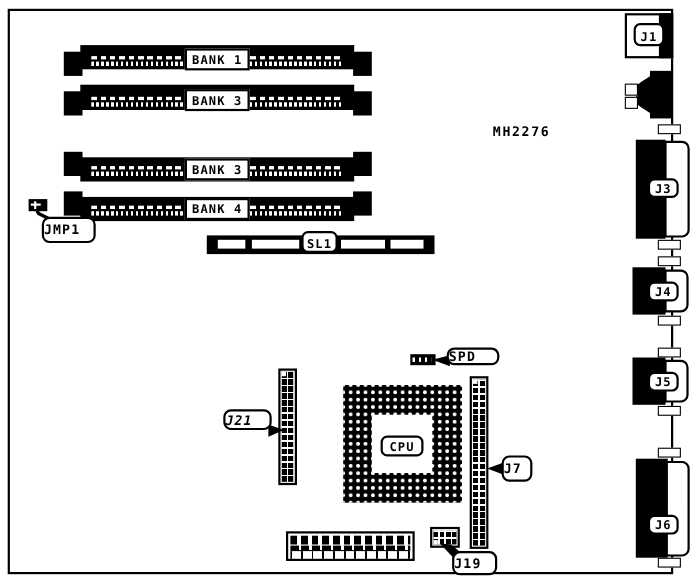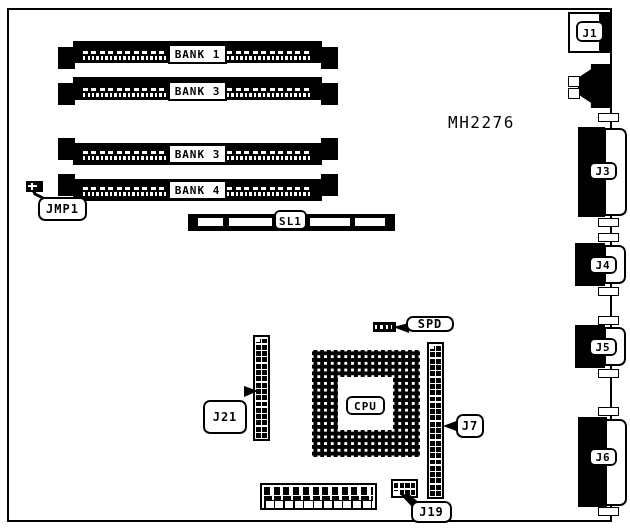--- a/index.html
+++ b/index.html
@@ -10,21 +10,21 @@
   
   .board{border:2px solid #000;background:transparent;}
   
   .bankbar{background:#000;}
   .dashA{background-image:repeating-linear-gradient(90deg,#fff 0 5px,rgba(0,0,0,0) 5px 8.5px);}
   .dashB{background-image:repeating-linear-gradient(90deg,#fff 0 2.2px,rgba(0,0,0,0) 2.2px 4.5px);}
   .banklabel{background:#fff;border:2px solid #000;display:flex;align-items:center;justify-content:center;
              font-weight:bold;font-size:11px;letter-spacing:1px;white-space:nowrap;}
   
   .callout{background:#fff;border:2.5px solid #000;border-radius:7px;display:flex;align-items:center;
-           justify-content:center;font-weight:bold;font-size:12px;letter-spacing:1px;white-space:nowrap;z-index:6;}
+           font-weight:bold;font-size:12px;letter-spacing:1px;white-space:nowrap;z-index:6;}
   
   .rlabel{background:#fff;border:2px solid #000;border-radius:6px;display:flex;align-items:flex-end;
           justify-content:center;font-weight:bold;font-size:11px;letter-spacing:1px;white-space:nowrap;z-index:5;}
   
   .pinhdr{background:#fff;border:2px solid #000;padding:1px;z-index:3;}
   .pincells{position:relative;width:100%;height:100%;background-color:#000;
     background-image:
       repeating-linear-gradient(0deg,rgba(0,0,0,0) 0 4.9px,#fff 4.9px 6.3px),
       repeating-linear-gradient(90deg,rgba(0,0,0,0) 0 4.6px,#fff 4.6px 6.1px);}
   .pin1{position:absolute;width:4px;height:4px;background:#fff;}
@@ -44,21 +44,21 @@
   .slot{background:#000;}
   .slotwin{background:#fff;}
   
   .fpc{background:#fff;border:2px solid #000;}
   .fpcRow1{background-image:repeating-linear-gradient(90deg,#000 0 6px,rgba(0,0,0,0) 6px 9.7px);}
   .fpcRow2{background-image:repeating-linear-gradient(90deg,#000 0 7.5px,rgba(0,0,0,0) 7.5px 9.7px);}
   .fpcRow3{border-top:1.5px solid #000;
            background-image:repeating-linear-gradient(90deg,#000 0 1.6px,rgba(0,0,0,0) 1.6px 9.7px);}
   
   .jumper{background:#000;}
-  .partnum{font-weight:normal;font-size:16px;letter-spacing:1.5px;white-space:nowrap;}
+  .partnum{font-weight:bold;font-size:12px;letter-spacing:1.5px;white-space:nowrap;}
   svg.tails{position:absolute;left:0;top:0;width:630px;height:528px;z-index:5;pointer-events:none;}
 </style>
 </head>
 <body>
 
 <div id="canvas">
 
   <div class="abs board" style="left:7px;top:8px;width:605px;height:514px;"></div>
 
   <div class="abs ink" style="left:58px;top:47px;width:17px;height:22px;"></div>
@@ -126,21 +126,21 @@
   </div>
   <div class="abs rlabel" style="left:346px;top:396px;width:39px;height:19px;">
     <span>CPU</span>
   </div>
 
   <div class="abs pinhdr" style="left:253px;top:335px;width:17px;height:106px;">
     <div class="pincells">
       <div class="pin1" style="left:0;top:0;"></div>
     </div>
   </div>
-  <div class="abs callout" style="left:203px;top:400px;width:44px;height:34px;">
+  <div class="abs callout" style="left:203px;top:372px;width:44px;height:19px;font-style:italic;">
     <span>J21</span>
   </div>
 
   <div class="abs jumper" style="left:373px;top:322px;width:23px;height:10px;">
     <div class="abs" style="left:2px;top:3px;width:17px;height:4px;background-image:repeating-linear-gradient(90deg,#fff 0 2.5px,rgba(0,0,0,0) 2.5px 5.5px);"></div>
   </div>
   <div class="abs callout" style="left:406px;top:316px;width:48px;height:16px;">
     <span>SPD</span>
   </div>
 
@@ -199,21 +199,21 @@
   <div class="abs blk" style="left:575px;top:325px;width:30px;height:43px;"></div>
   <div class="abs tab" style="left:598px;top:369px;width:21px;height:9px;"></div>
   <div class="abs rlabel" style="left:589px;top:338px;width:28px;height:18px;">
     <span>J5</span>
   </div>
 
   <div class="abs tab" style="left:598px;top:407px;width:21px;height:9px;"></div>
   <div class="abs shell" style="left:605px;top:419px;width:22px;height:87px;"></div>
   <div class="abs blk" style="left:578px;top:417px;width:29px;height:90px;"></div>
   <div class="abs tab" style="left:598px;top:507px;width:21px;height:9px;"></div>
-  <div class="abs rlabel" style="left:589px;top:448px;width:28px;height:18px;">
+  <div class="abs rlabel" style="left:589px;top:468px;width:28px;height:18px;">
     <span>J6</span>
   </div>
 
   <svg class="tails" viewBox="0 0 630 528">
     <polyline points="33,190 35,194 47,200" fill="none" stroke="#000" stroke-width="3"></polyline>
     <polygon points="244,386 258,391 244,397" fill="#000"></polygon>
     <polygon points="409,323 393,327 409,333" fill="#000"></polygon>
     <polygon points="459,420 443,426 459,432" fill="#000"></polygon>
     <polygon points="400,494 410,495 421,504 413,508" fill="#000"></polygon>
   </svg>

